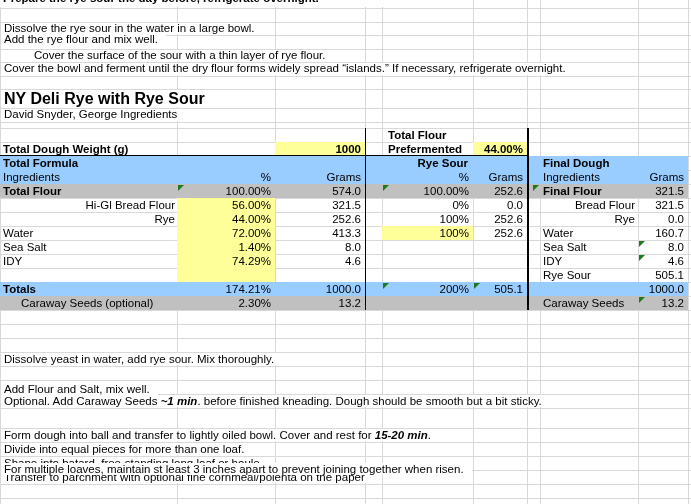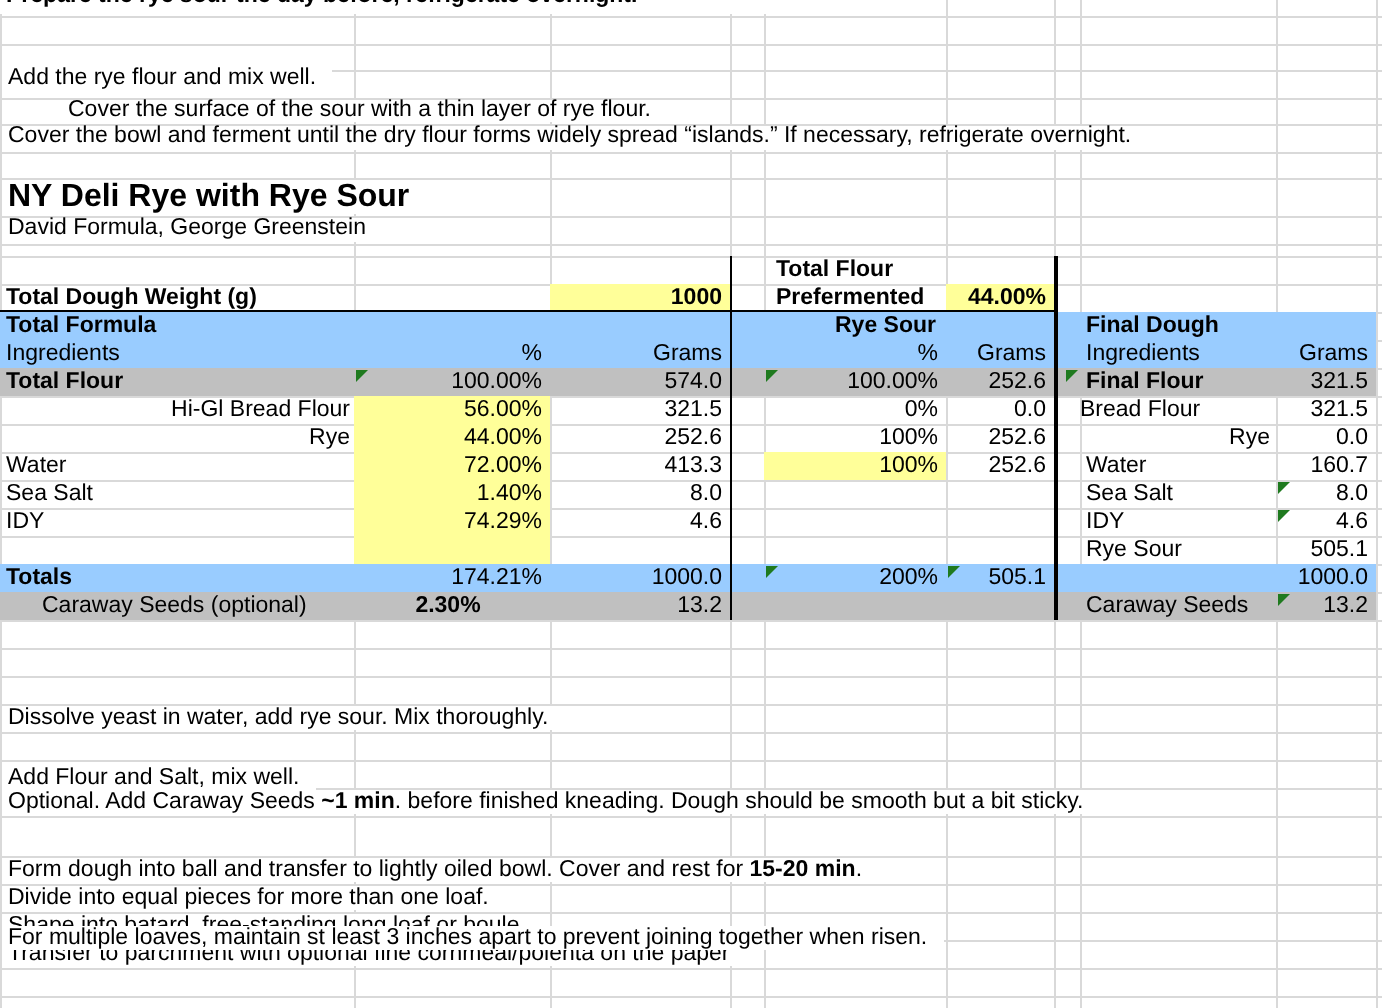--- a/index.html
+++ b/index.html
@@ -13,21 +13,21 @@
     overflow:hidden;
   }
   .vline{position:absolute;top:0;bottom:0;width:1px;z-index:1;}
   .hline{position:absolute;left:0;right:0;height:1px;z-index:1;}
   .band{position:absolute;left:0;width:688px;height:14px;z-index:2;}
   .yellowblock{position:absolute;z-index:2;}
   .cell{position:absolute;height:14px;line-height:14px;z-index:3;white-space:nowrap;overflow:visible;}
   .steprow{position:absolute;left:1px;background:#fff;z-index:2;white-space:nowrap;padding:0 8px 0 3px;}
   .thick{position:absolute;background:#000;z-index:4;}
   .tri{position:absolute;width:0;height:0;border-top:6px solid #1F7A1F;border-right:6px solid transparent;z-index:5;}
-  .b{font-weight:bold;}
+  .b{font-weight:bold;font-style:italic;}
 </style>
 </head>
 <body>
 
 <div id="sheet">
     <div class="vline" style="left: 0px; background: rgb(217, 217, 217);"></div>
     <div class="vline" style="left: 177px; background: rgb(217, 217, 217);"></div>
     <div class="vline" style="left: 275px; background: rgb(217, 217, 217);"></div>
     <div class="vline" style="left: 365px; background: rgb(217, 217, 217);"></div>
     <div class="vline" style="left: 382px; background: rgb(217, 217, 217);"></div>
@@ -111,35 +111,35 @@
     <div class="cell" style="left: 0px; width: 177px; top: 240px; text-align: left; padding-left: 3px; padding-right: 0px; box-sizing: border-box;">Sea Salt</div>
     <div class="cell" style="left: 177px; width: 98px; top: 240px; text-align: right; padding-left: 0px; padding-right: 4px; box-sizing: border-box;">1.40%</div>
     <div class="cell" style="left: 275px; width: 90px; top: 240px; text-align: right; padding-left: 0px; padding-right: 4px; box-sizing: border-box;">8.0</div>
     <div class="cell" style="left: 0px; width: 177px; top: 254px; text-align: left; padding-left: 3px; padding-right: 0px; box-sizing: border-box;">IDY</div>
     <div class="cell" style="left: 177px; width: 98px; top: 254px; text-align: right; padding-left: 0px; padding-right: 4px; box-sizing: border-box;">74.29%</div>
     <div class="cell" style="left: 275px; width: 90px; top: 254px; text-align: right; padding-left: 0px; padding-right: 4px; box-sizing: border-box;">4.6</div>
     <div class="cell" style="left: 0px; width: 177px; top: 282px; text-align: left; padding-left: 3px; padding-right: 0px; box-sizing: border-box; font-weight: bold;">Totals</div>
     <div class="cell" style="left: 177px; width: 98px; top: 282px; text-align: right; padding-left: 0px; padding-right: 4px; box-sizing: border-box;">174.21%</div>
     <div class="cell" style="left: 275px; width: 90px; top: 282px; text-align: right; padding-left: 0px; padding-right: 4px; box-sizing: border-box;">1000.0</div>
     <div class="cell" style="left: 0px; width: 275px; top: 296px; text-align: left; padding-left: 21px; padding-right: 0px; box-sizing: border-box;">Caraway Seeds (optional)</div>
-    <div class="cell" style="left: 177px; width: 98px; top: 296px; text-align: center; padding-left: 0px; padding-right: 4px; box-sizing: border-box; font-weight: bold;">2.30%</div>
+    <div class="cell" style="left: 177px; width: 98px; top: 296px; text-align: right; padding-left: 0px; padding-right: 4px; box-sizing: border-box;">2.30%</div>
     <div class="cell" style="left: 275px; width: 90px; top: 296px; text-align: right; padding-left: 0px; padding-right: 4px; box-sizing: border-box;">13.2</div>
     <div class="cell" style="left: 382px; width: 91px; top: 184px; text-align: right; padding-left: 0px; padding-right: 4px; box-sizing: border-box;">100.00%</div>
     <div class="cell" style="left: 473px; width: 54px; top: 184px; text-align: right; padding-left: 0px; padding-right: 4px; box-sizing: border-box;">252.6</div>
     <div class="cell" style="left: 382px; width: 91px; top: 198px; text-align: right; padding-left: 0px; padding-right: 4px; box-sizing: border-box;">0%</div>
     <div class="cell" style="left: 473px; width: 54px; top: 198px; text-align: right; padding-left: 0px; padding-right: 4px; box-sizing: border-box;">0.0</div>
     <div class="cell" style="left: 382px; width: 91px; top: 212px; text-align: right; padding-left: 0px; padding-right: 4px; box-sizing: border-box;">100%</div>
     <div class="cell" style="left: 473px; width: 54px; top: 212px; text-align: right; padding-left: 0px; padding-right: 4px; box-sizing: border-box;">252.6</div>
     <div class="cell" style="left: 382px; width: 91px; top: 226px; text-align: right; padding-left: 0px; padding-right: 4px; box-sizing: border-box;">100%</div>
     <div class="cell" style="left: 473px; width: 54px; top: 226px; text-align: right; padding-left: 0px; padding-right: 4px; box-sizing: border-box;">252.6</div>
     <div class="cell" style="left: 382px; width: 91px; top: 282px; text-align: right; padding-left: 0px; padding-right: 4px; box-sizing: border-box;">200%</div>
     <div class="cell" style="left: 473px; width: 54px; top: 282px; text-align: right; padding-left: 0px; padding-right: 4px; box-sizing: border-box;">505.1</div>
     <div class="cell" style="left: 540px; width: 98px; top: 184px; text-align: left; padding-left: 3px; padding-right: 0px; box-sizing: border-box; font-weight: bold;">Final Flour</div>
     <div class="cell" style="left: 638px; width: 50px; top: 184px; text-align: right; padding-left: 0px; padding-right: 4px; box-sizing: border-box;">321.5</div>
-    <div class="cell" style="left: 540px; width: 98px; top: 198px; padding-left: 0px; padding-right: 3px; box-sizing: border-box;">Bread Flour</div>
+    <div class="cell" style="left: 540px; width: 98px; top: 198px; text-align: right; padding-left: 0px; padding-right: 3px; box-sizing: border-box;">Bread Flour</div>
     <div class="cell" style="left: 638px; width: 50px; top: 198px; text-align: right; padding-left: 0px; padding-right: 4px; box-sizing: border-box;">321.5</div>
     <div class="cell" style="left: 540px; width: 98px; top: 212px; text-align: right; padding-left: 0px; padding-right: 3px; box-sizing: border-box;">Rye</div>
     <div class="cell" style="left: 638px; width: 50px; top: 212px; text-align: right; padding-left: 0px; padding-right: 4px; box-sizing: border-box;">0.0</div>
     <div class="cell" style="left: 540px; width: 98px; top: 226px; text-align: left; padding-left: 3px; padding-right: 0px; box-sizing: border-box;">Water</div>
     <div class="cell" style="left: 638px; width: 50px; top: 226px; text-align: right; padding-left: 0px; padding-right: 4px; box-sizing: border-box;">160.7</div>
     <div class="cell" style="left: 540px; width: 98px; top: 240px; text-align: left; padding-left: 3px; padding-right: 0px; box-sizing: border-box;">Sea Salt</div>
     <div class="cell" style="left: 638px; width: 50px; top: 240px; text-align: right; padding-left: 0px; padding-right: 4px; box-sizing: border-box;">8.0</div>
     <div class="cell" style="left: 540px; width: 98px; top: 254px; text-align: left; padding-left: 3px; padding-right: 0px; box-sizing: border-box;">IDY</div>
     <div class="cell" style="left: 638px; width: 50px; top: 254px; text-align: right; padding-left: 0px; padding-right: 4px; box-sizing: border-box;">4.6</div>
     <div class="cell" style="left: 540px; width: 98px; top: 268px; text-align: left; padding-left: 3px; padding-right: 0px; box-sizing: border-box;">Rye Sour</div>
@@ -151,25 +151,26 @@
     <div class="thick" style="left: 527px; top: 128px; width: 1.5px; height: 182px;"></div>
     <div class="thick" style="left: 0px; top: 154.5px; width: 527px; height: 1.5px;"></div>
     <div class="tri" style="left: 178px; top: 185px; border-top-color: rgb(31, 122, 31);"></div>
     <div class="tri" style="left: 383px; top: 185px; border-top-color: rgb(31, 122, 31);"></div>
     <div class="tri" style="left: 533px; top: 185px; border-top-color: rgb(31, 122, 31);"></div>
     <div class="tri" style="left: 383px; top: 283px; border-top-color: rgb(31, 122, 31);"></div>
     <div class="tri" style="left: 474px; top: 283px; border-top-color: rgb(31, 122, 31);"></div>
     <div class="tri" style="left: 639px; top: 241px; border-top-color: rgb(31, 122, 31);"></div>
     <div class="tri" style="left: 639px; top: 255px; border-top-color: rgb(31, 122, 31);"></div>
     <div class="tri" style="left: 639px; top: 297px; border-top-color: rgb(31, 122, 31);"></div>
+    <div class="steprow" style="top: 22.5px; height: 11.5px; line-height: 11.5px;"><span>Dissolve the rye sour in the water in a large bowl.</span></div>
     <div class="steprow" style="top: 34px; height: 11.5px; line-height: 11.5px;"><span>Add the rye flour and mix well.</span></div>
     <div class="steprow" style="top: 49.5px; height: 11.5px; line-height: 11.5px; padding-left: 33px;"><span>Cover the surface of the sour with a thin layer of rye flour.</span></div>
     <div class="steprow" style="top: 63px; height: 11.5px; line-height: 11.5px;"><span>Cover the bowl and ferment until the dry flour forms widely spread “islands.” If necessary, refrigerate overnight.</span></div>
     <div class="steprow" style="top: 90px; height: 17px; line-height: 17px; font-weight: bold; font-size: 16px;">NY Deli Rye with Rye Sour</div>
-    <div class="steprow" style="top: 109px; height: 11.5px; line-height: 11.5px;">David Formula, George Greenstein</div>
+    <div class="steprow" style="top: 109px; height: 11.5px; line-height: 11.5px;">David Snyder, George Ingredients</div>
     <div class="steprow" style="top: 353px; height: 12px; line-height: 12px;"><span>Dissolve yeast in water, add rye sour.  Mix thoroughly.</span></div>
     <div class="steprow" style="top: 383px; height: 12px; line-height: 12px;"><span>Add Flour and Salt, mix well.</span></div>
     <div class="steprow" style="top: 395px; height: 12px; line-height: 12px;"><span>Optional.  Add Caraway Seeds </span><span class="b">~1 min</span><span>. before finished kneading. Dough should be smooth but a bit sticky.</span></div>
     <div class="steprow" style="top: 429px; height: 12px; line-height: 12px;"><span>Form dough into ball and transfer to lightly oiled bowl. Cover and rest for </span><span class="b">15-20 min</span><span>.</span></div>
     <div class="steprow" style="top: 443px; height: 12px; line-height: 12px;"><span>Divide into  equal pieces for more than one loaf.</span></div>
     <div class="steprow" style="top: 457px; height: 12px; line-height: 12px;"><span>Shape into batard, free-standing long loaf or boule.</span></div>
     <div class="steprow" style="top: 471px; height: 12px; line-height: 12px;"><span> Transfer to parchment with optional fine cornmeal/polenta on the paper</span></div>
     <div class="steprow" style="top: 463px; height: 12px; line-height: 12px;"><span>For multiple loaves, maintain st least 3 inches apart to prevent joining together when risen.</span></div>
     <div style="position: absolute; left: 0px; top: 0px; width: 440px; height: 7px; overflow: hidden; z-index: 2; background: rgb(255, 255, 255);">
       <div style="position: absolute; left: 3px; top: -8px; font-weight: bold; white-space: nowrap;">Prepare the rye sour the day before, refrigerate overnight.</div>

